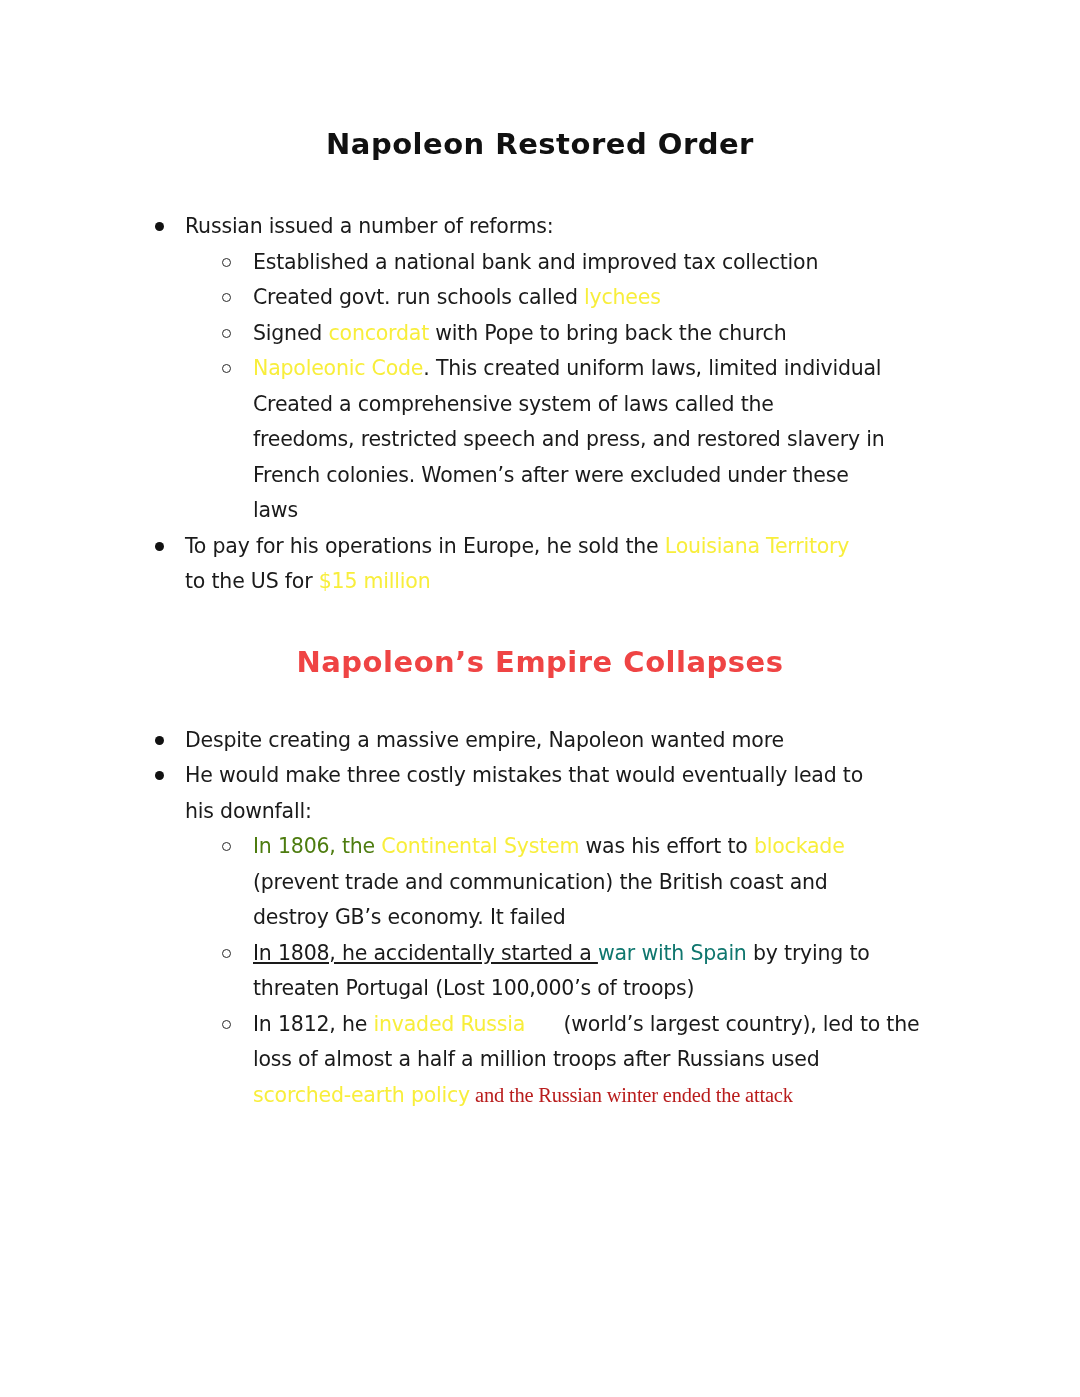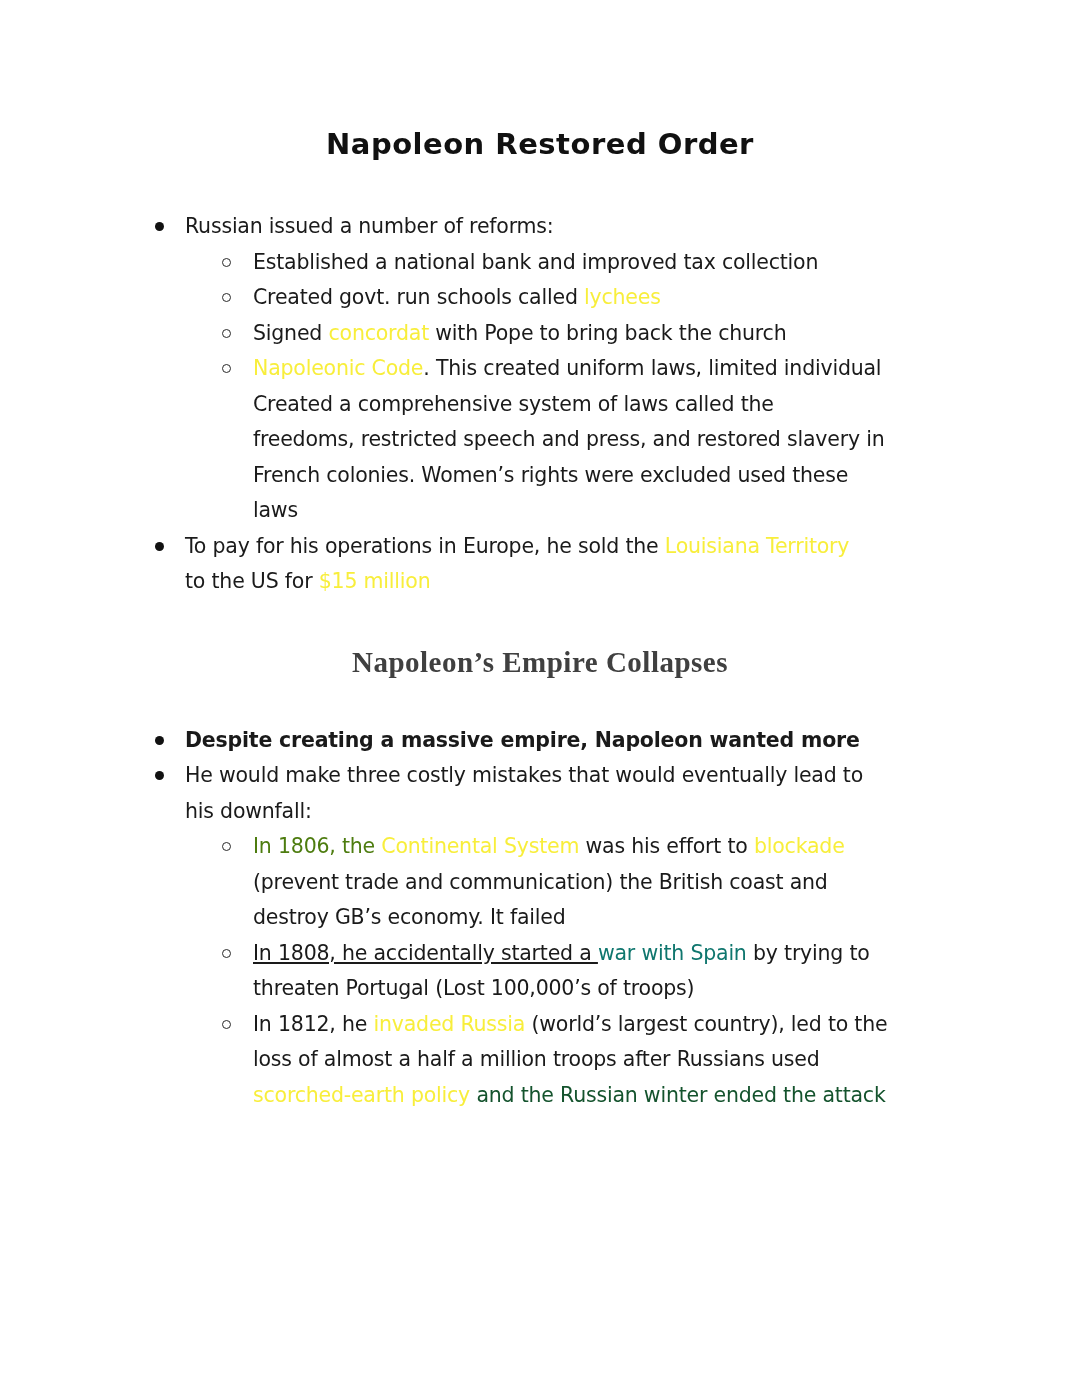--- a/index.html
+++ b/index.html
@@ -104,43 +104,43 @@
         </div>
       </div>
       <div class="item l2">
         <span class="marker">
           <span class="circle"></span>
         </span>
         <div class="lines">
           <div class="line"><span class="run hl" style="color: rgb(248, 238, 59);">Napoleonic Code</span><span class="run" style="color: rgb(26, 26, 26);">. This created uniform laws, limited individual</span></div>
           <div class="line"><span class="run" style="color: rgb(26, 26, 26);">Created a comprehensive system of laws called the</span></div>
           <div class="line"><span class="run" style="color: rgb(26, 26, 26);">freedoms, restricted speech and press, and restored slavery in</span></div>
-          <div class="line"><span class="run" style="color: rgb(26, 26, 26);">French colonies. Women’s rights were excluded used these</span></div>
+          <div class="line"><span class="run" style="color: rgb(26, 26, 26);">French colonies. Women’s after were excluded under these</span></div>
           <div class="line"><span class="run" style="color: rgb(26, 26, 26);">laws</span></div>
         </div>
       </div>
       <div class="item l1">
         <span class="marker">
           <span class="dot"></span>
         </span>
         <div class="lines">
           <div class="line"><span class="run" style="color: rgb(26, 26, 26);">To pay for his operations in Europe, he sold the </span><span class="run hl" style="color: rgb(248, 238, 59);">Louisiana Territory</span></div>
           <div class="line"><span class="run" style="color: rgb(26, 26, 26);">to the US for </span><span class="run hl" style="color: rgb(248, 238, 59);">$15 million</span></div>
         </div>
       </div>
     </div>
 
-  <div class="section-title t1" style="color: #404040; font-family: Liberation Serif, serif;">Napoleon’s Empire Collapses</div>
+  <div class="section-title t1" style="color: #ef4444;">Napoleon’s Empire Collapses</div>
   <div class="list list1" id="list1">
       <div class="item l1">
         <span class="marker">
           <span class="dot"></span>
         </span>
         <div class="lines">
-          <div class="line"><span class="run" style="color: rgb(26, 26, 26); font-weight: bold;">Despite creating a massive empire, Napoleon wanted more</span></div>
+          <div class="line"><span class="run" style="color: rgb(26, 26, 26);">Despite creating a massive empire, Napoleon wanted more</span></div>
         </div>
       </div>
       <div class="item l1">
         <span class="marker">
           <span class="dot"></span>
         </span>
         <div class="lines">
           <div class="line"><span class="run" style="color: rgb(26, 26, 26);">He would make three costly mistakes that would eventually lead to</span></div>
           <div class="line"><span class="run" style="color: rgb(26, 26, 26);">his downfall:</span></div>
         </div>
@@ -162,19 +162,19 @@
         <div class="lines">
           <div class="line"><span class="run" style="color: rgb(26, 26, 26); text-decoration: underline;">In 1808, he accidentally started a </span><span class="run hl" style="color: #0f766e; text-align: center;">war with Spain</span><span class="run" style="color: rgb(26, 26, 26);"> by trying to</span></div>
           <div class="line"><span class="run" style="color: rgb(26, 26, 26); margin-top: 14px;">threaten Portugal (Lost 100,000’s of troops)</span></div>
         </div>
       </div>
       <div class="item l2">
         <span class="marker">
           <span class="circle"></span>
         </span>
         <div class="lines">
-          <div class="line"><span class="run" style="color: rgb(26, 26, 26);">In 1812, he </span><span class="run hl" style="color: rgb(248, 238, 59);">invaded Russia</span><span class="run" style="color: rgb(26, 26, 26);"> (world’s largest country), led to the</span></div>
+          <div class="line"><span class="run" style="color: rgb(26, 26, 26);">In 1812, he </span><span class="run hl" style="color: rgb(248, 238, 59);">invaded Russia</span><span class="run" style="color: rgb(26, 26, 26); margin-left: 32px;"> (world’s largest country), led to the</span></div>
           <div class="line"><span class="run" style="color: rgb(26, 26, 26);">loss of almost a half a million troops after Russians used</span></div>
-          <div class="line"><span class="run hl" style="color: rgb(248, 238, 59);">scorched-earth policy</span><span class="run" style="color: #14532d;"> and the Russian winter ended the attack</span></div>
+          <div class="line"><span class="run hl" style="color: rgb(248, 238, 59);">scorched-earth policy</span><span class="run" style="color: #b91c1c; font-family: Liberation Serif, serif;"> and the Russian winter ended the attack</span></div>
         </div>
       </div>
     </div>
 </div>
 
 </body></html>

